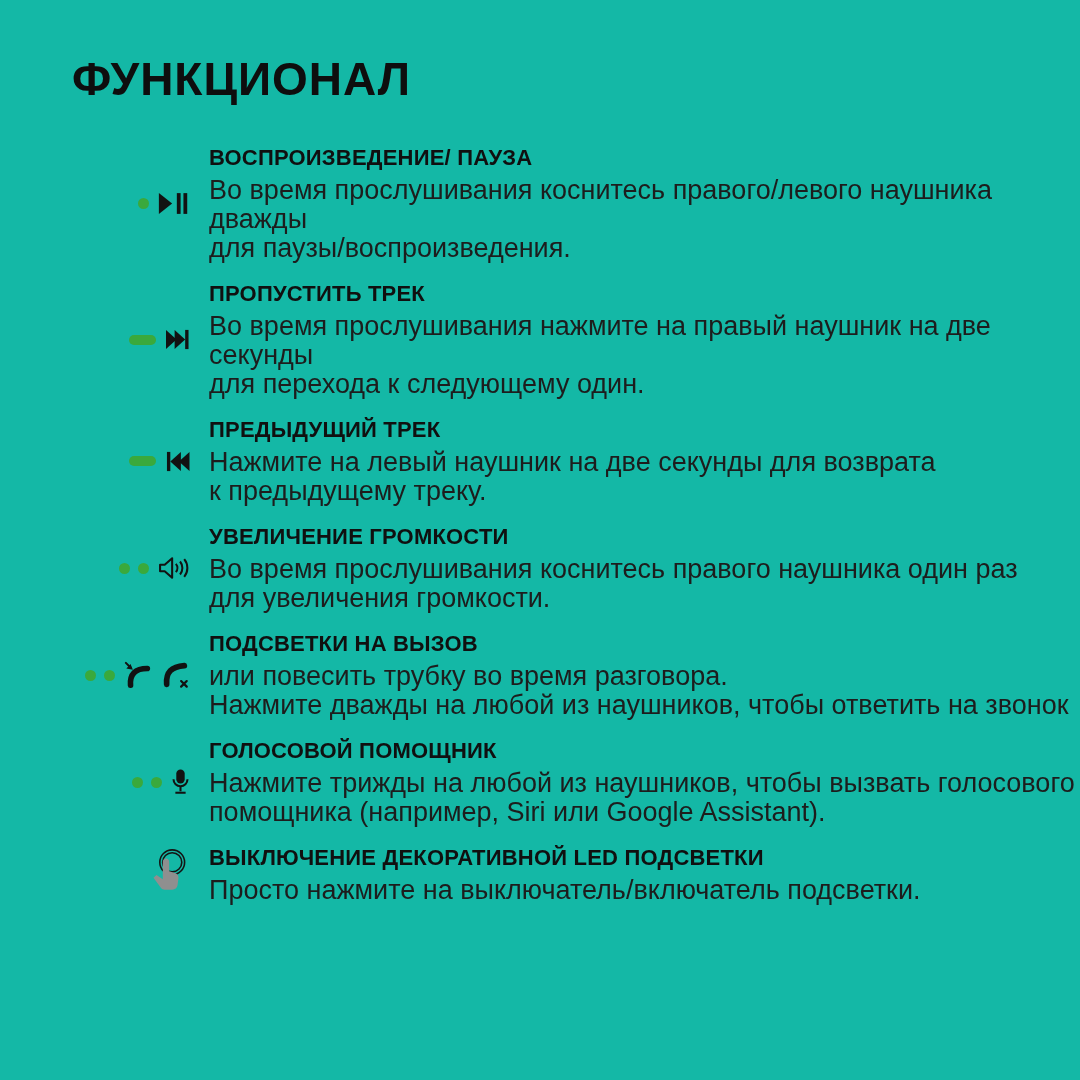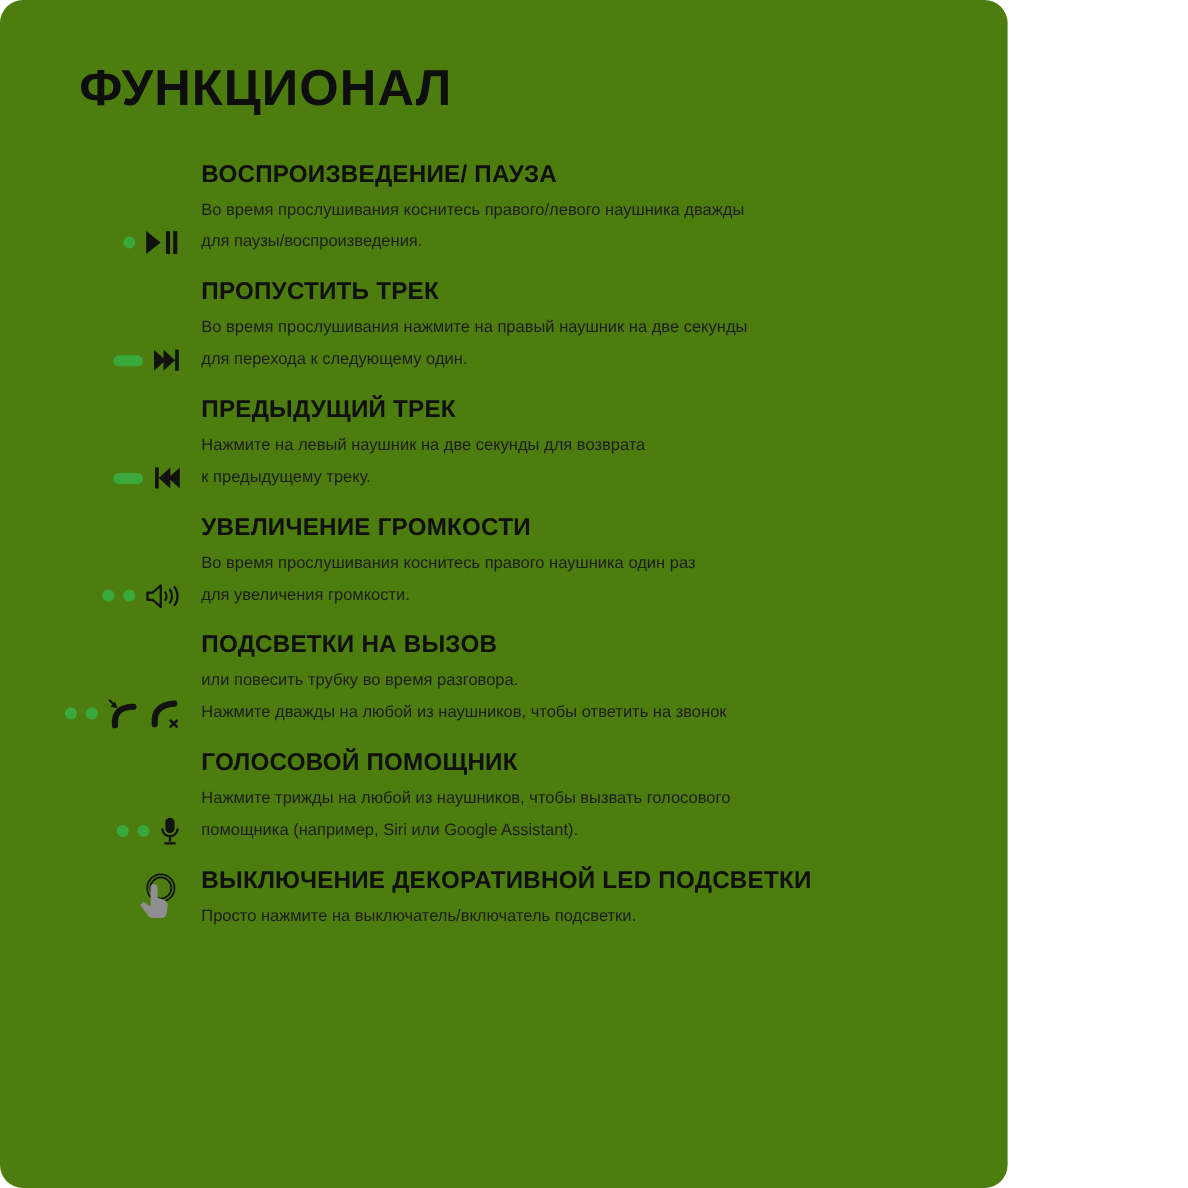--- a/index.html
+++ b/index.html
@@ -1,37 +1,36 @@
 <!DOCTYPE html>
 <html style="--green: #3aa93c;"><head>
 <meta charset="utf-8">
 <style>
   html,body{margin:0;padding:0;background:#ffffff;}
   .page{
     position:relative;
-    width:916px;height:1080px;
-    background:#4d7c0f;
+    width:1080px;height:1080px;
+    background:#14b8a6;
     font-family:"Liberation Sans",sans-serif;
     color:#1d1d1d;
     overflow:hidden;
     box-sizing:border-box;
-    border-radius:21px;
   }
   .page-title{
     margin:52px 0 0 72px;
     font-size:46px;
     font-weight:bold;
     letter-spacing:1px;
     color:#0e0e0e;
   }
   .sections{margin-top:38px;}
   .feature{
     display:flex;
-    align-items:flex-end;
-    padding-left:50px;
+    align-items:center;
+    padding-left:76px;
     margin-bottom:17px;
   }
   .icon-cell{
     width:115px;
     flex-shrink:0;
     display:flex;
     align-items:center;
     justify-content:flex-end;
     gap:8px;
     height:27px;
@@ -43,21 +42,21 @@
   .text-cell{margin-left:18px;}
   .feature-heading{
     margin:0 0 5px 0;
     font-size:22px;
     line-height:27px;
     font-weight:bold;
     color:#101010;
     letter-spacing:0.2px;
   }
   .line{
-    font-size:15px;
+    font-size:27px;
     line-height:29px;
     color:#1d1d1d;
   }
 </style>
 </head>
 <body>
 
 <div class="page">
   <h1 class="page-title">ФУНКЦИОНАЛ</h1>
 

